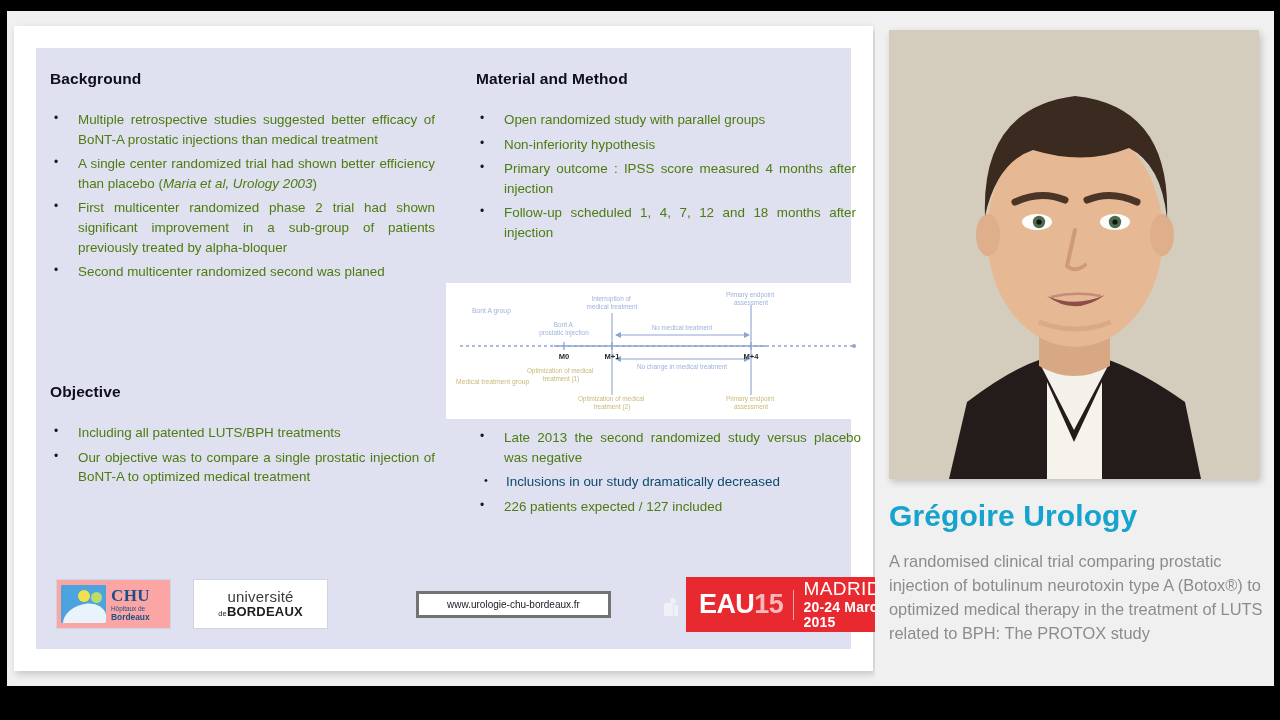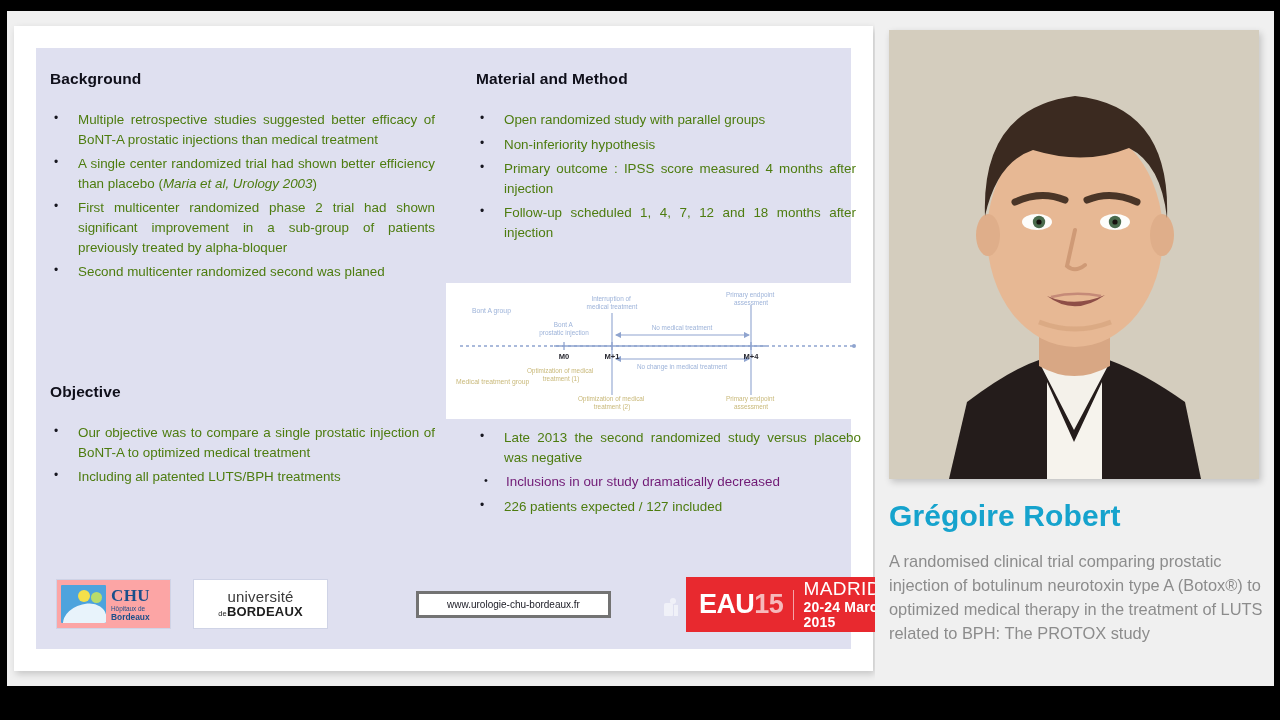--- a/index.html
+++ b/index.html
@@ -69,21 +69,21 @@
     position: absolute;
     left: 4px; top: -1px;
     font-size: 12px;
     color: #16161f;
   }
   ul.bullets > li em { font-style: italic; }
 
   ul.sub { list-style:none; margin-top:5px; }
   ul.sub > li {
     position:relative; padding-left:30px;
-    font-size:13.4px; line-height:19.6px; color:#701a75;
+    font-size:13.4px; line-height:19.6px; color:#0c4a6e;
     text-align: justify;
   }
   ul.sub > li::before {
     content:"\2022"; position:absolute; left:8px; top:-1px;
     font-size:11px; color:#16161f;
   }
 
   
   .objective-wrap { position:absolute; left:14px; top:335px; width:385px; }
 
@@ -231,22 +231,22 @@
             <li>Multiple retrospective studies suggested better efficacy of BoNT-A prostatic injections than medical treatment</li>
             <li>A single center randomized trial had shown better efficiency than placebo (<em>Maria et al, Urology 2003</em>)</li>
             <li>First multicenter randomized phase 2 trial had shown significant improvement in a sub-group of patients previously treated by alpha-bloquer</li>
             <li>Second multicenter randomized second was planed</li>
           </ul>
         </div>
 
         <div class="objective-wrap">
           <div class="sec-title">Objective</div>
           <ul class="bullets">
+            <li>Including all patented LUTS/BPH treatments</li>
             <li>Our objective was to compare a single prostatic injection of BoNT-A to optimized medical treatment</li>
-            <li>Including all patented LUTS/BPH treatments</li>
           </ul>
         </div>
 
         <div class="col-right">
           <div class="sec-title">Material and Method</div>
           <ul class="bullets">
             <li>Open randomized study with parallel groups</li>
             <li>Non-inferiority hypothesis</li>
             <li>Primary outcome : IPSS score measured 4 months after injection</li>
             <li>Follow-up scheduled 1, 4, 7, 12 and 18 months after injection</li>
@@ -412,20 +412,20 @@
 
           <path d="M186 200 L178 236 Q186 243 196 235" stroke="#cf9a76" stroke-width="4" fill="none" stroke-linecap="round"></path>
 
           <path d="M158 266 Q186 278 216 265 Q186 287 158 266 Z" fill="#8e4e47"></path>
           <path d="M162 267 Q186 261 212 266" stroke="#c58a78" stroke-width="2.4" fill="none"></path>
 
           <path d="M150 292 Q186 306 222 292" stroke="#d3a079" stroke-width="5" fill="none" opacity=".6"></path>
         </svg>
       </div>
 
-      <div id="speaker-name">Grégoire Robert</div>
+      <div id="speaker-name">Grégoire Urology</div>
 
       <div id="talk-title">A randomised clinical trial comparing prostatic injection of botulinum neurotoxin type A (Botox®) to optimized medical therapy in the treatment of LUTS related to BPH: The PROTOX study</div>
 
     </div>
 
   </div>
 </div>
 
 </body></html>

